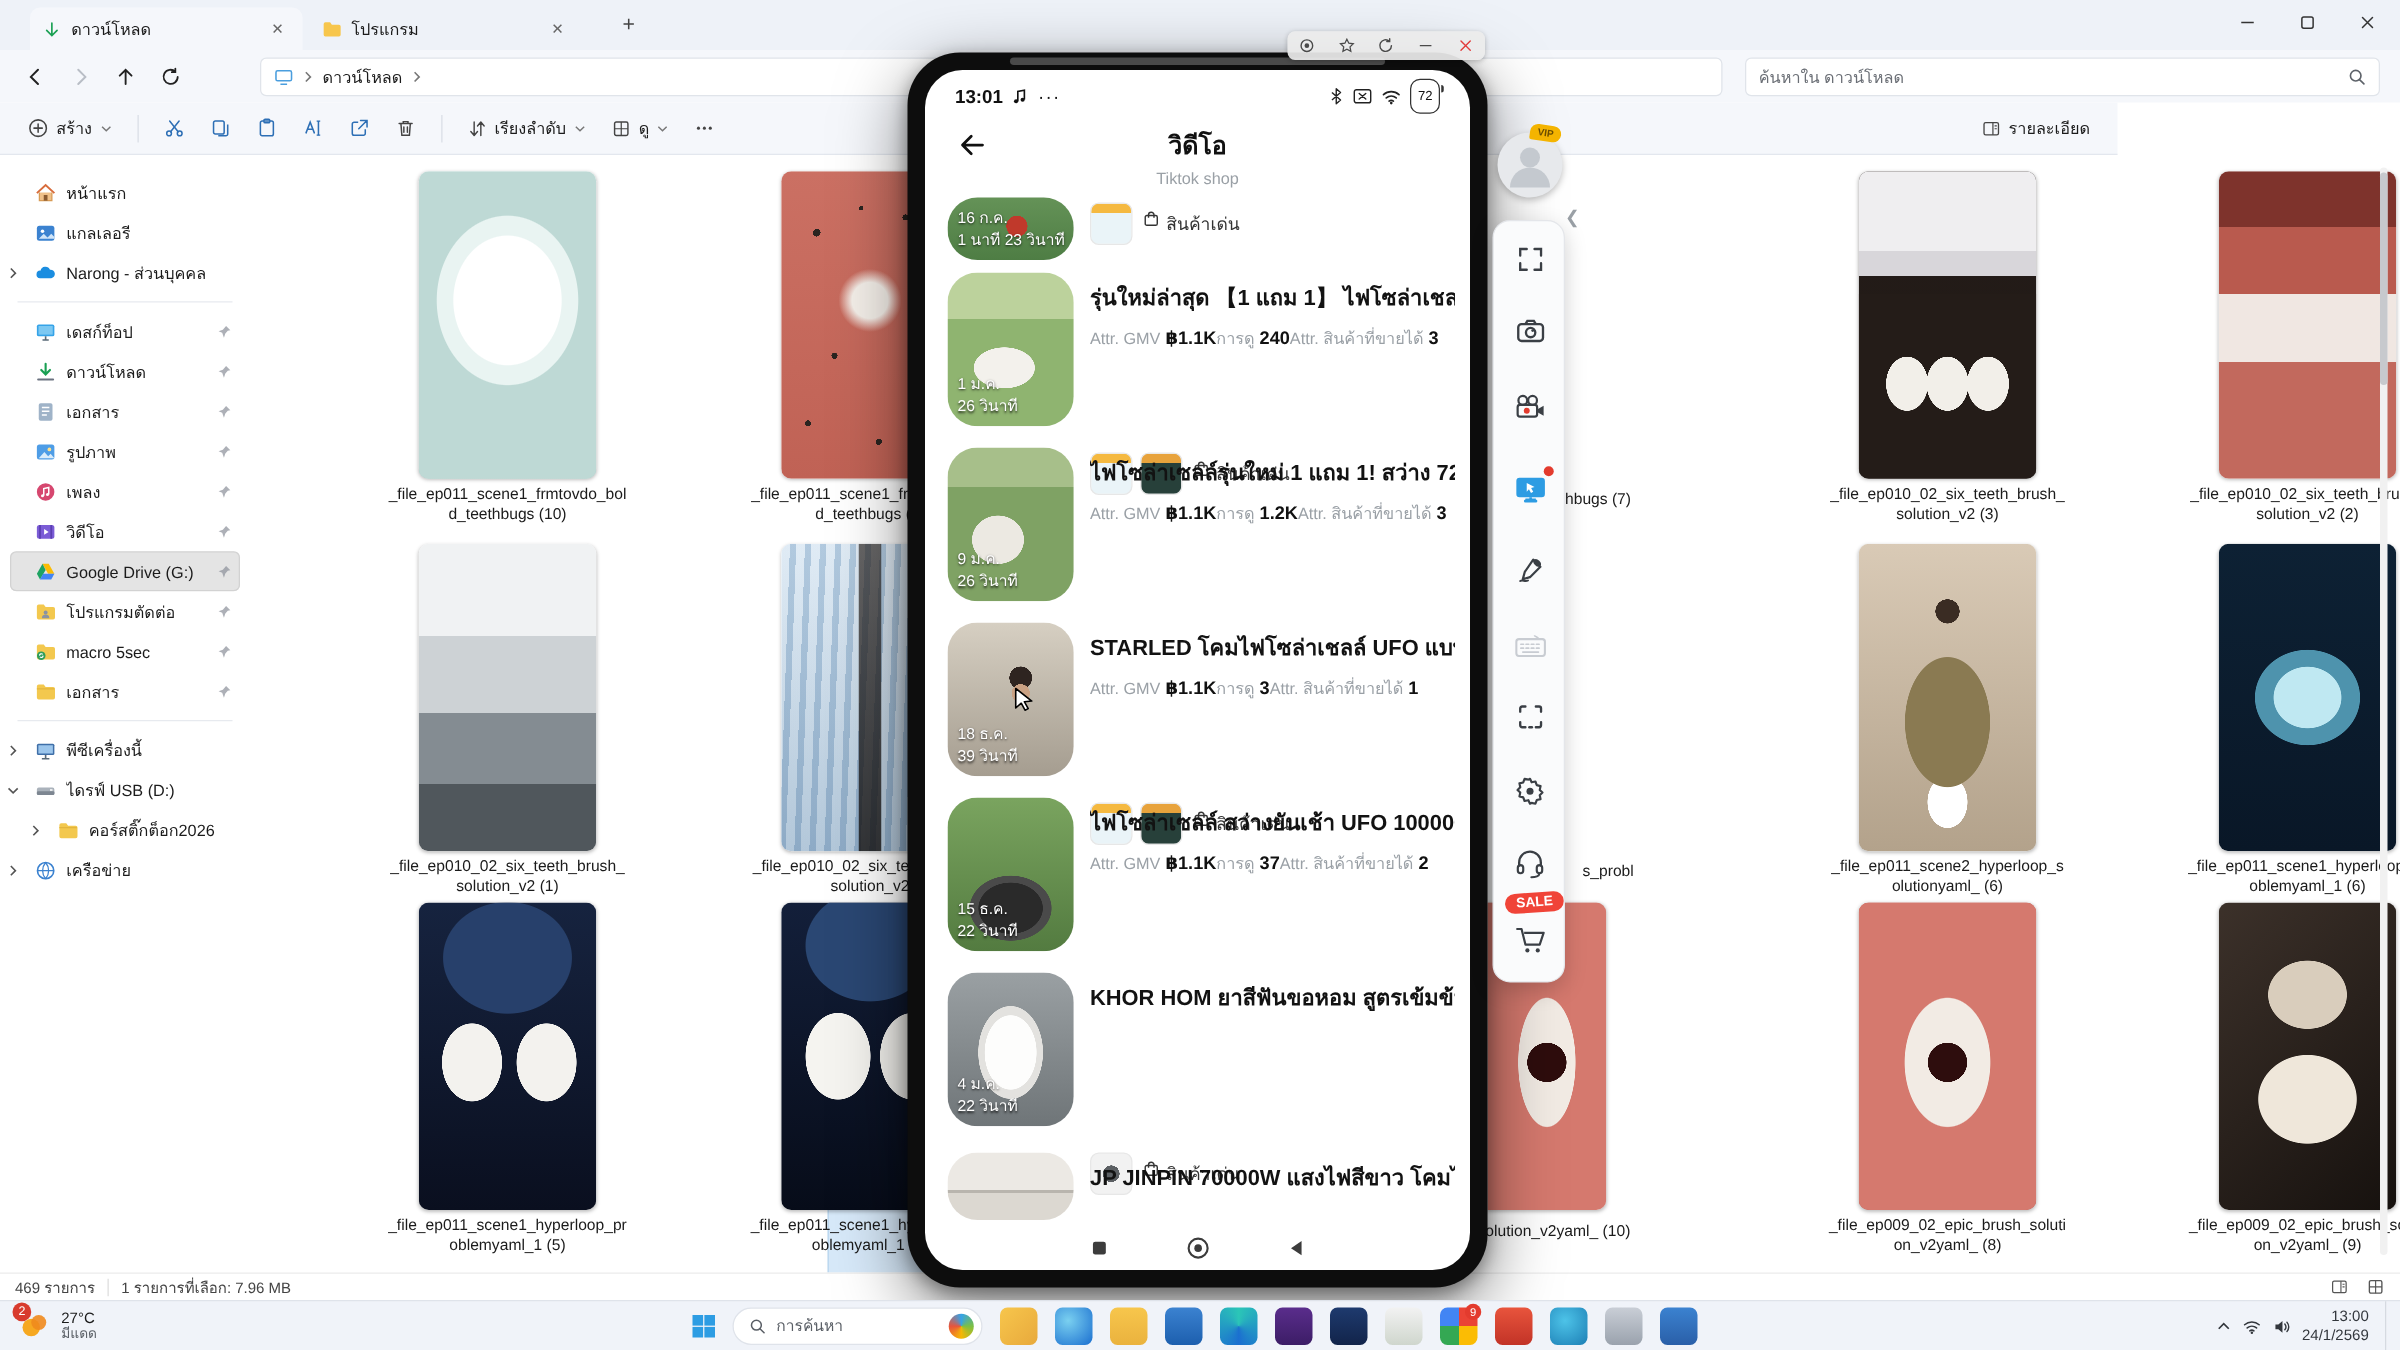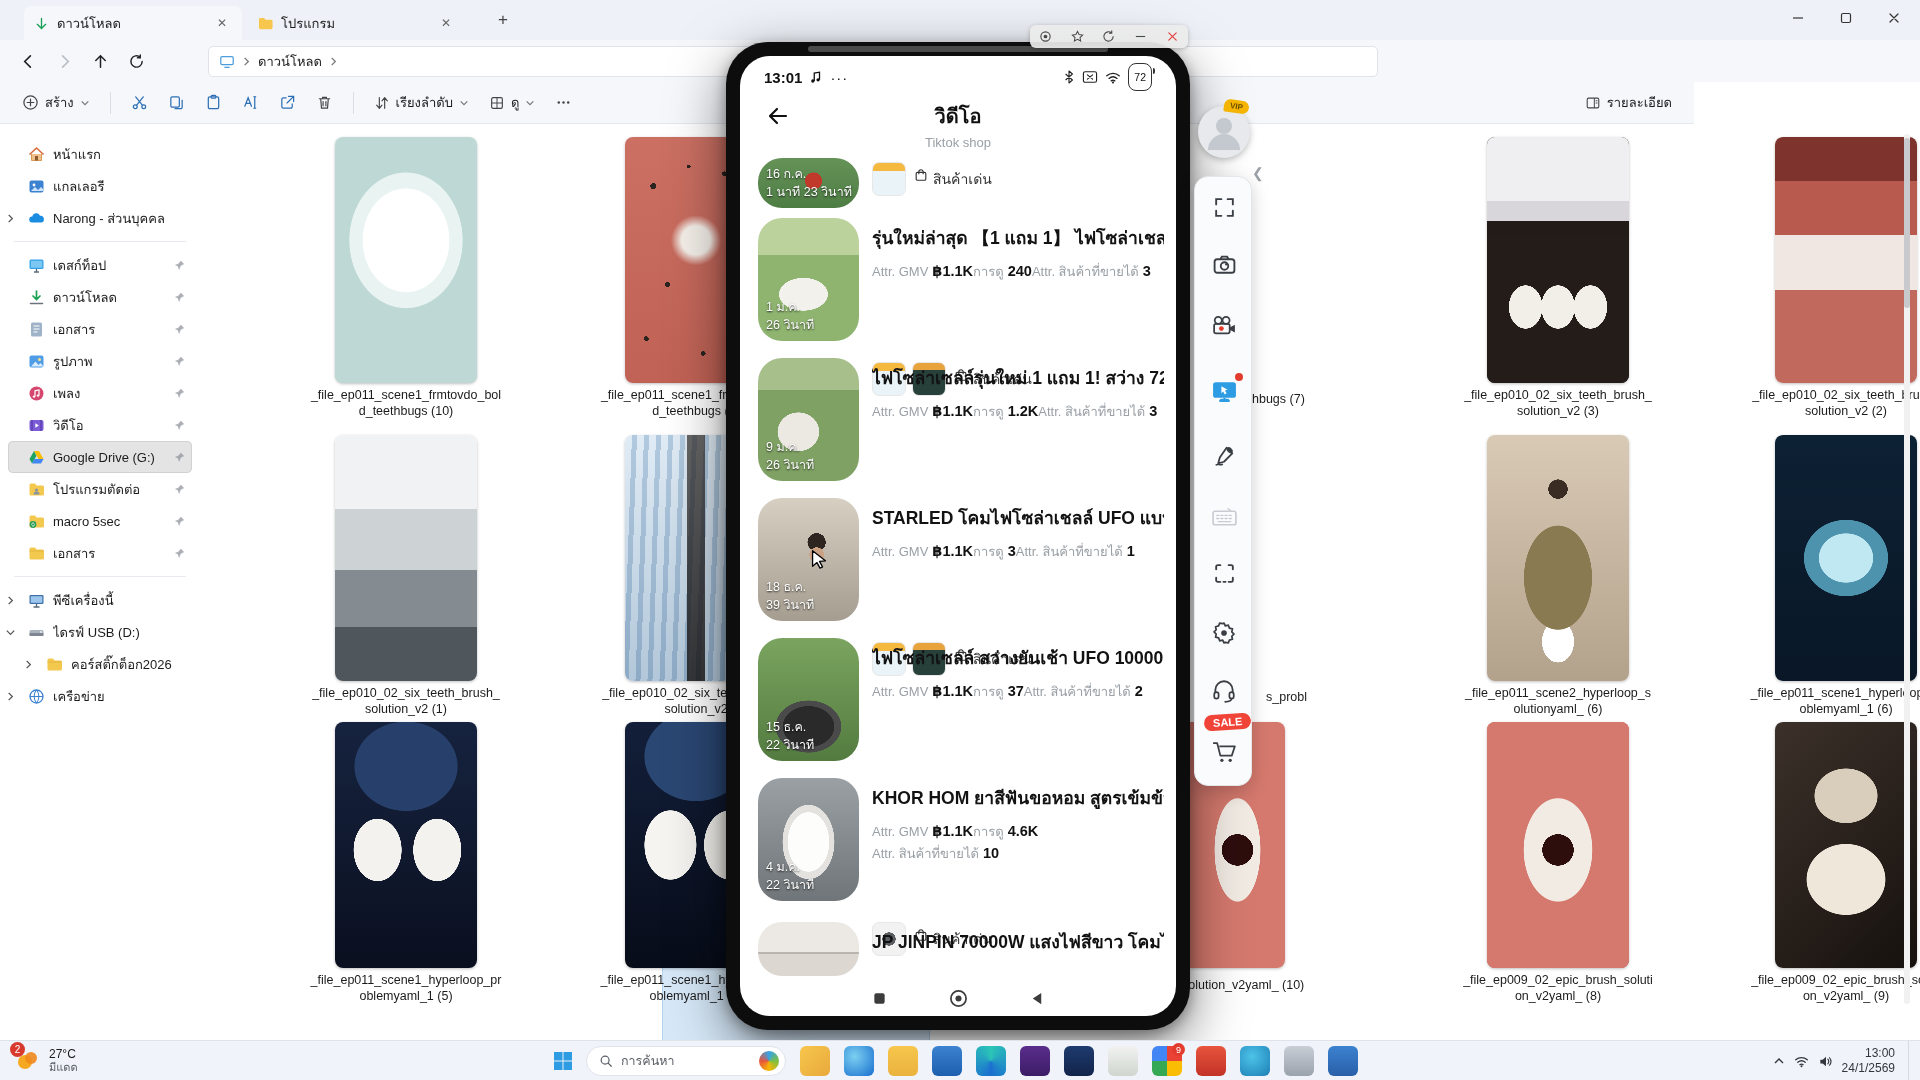--- a/index.html
+++ b/index.html
@@ -405,20 +405,26 @@
         <use href="#i-monitor"></use>
       </svg>
     <svg class="ic" width="11" height="11" style="color:#777">
         <use href="#i-chevR"></use>
       </svg>
     <span>ดาวน์โหลด</span>
     <svg class="ic" width="11" height="11" style="color:#777">
         <use href="#i-chevR"></use>
       </svg>
   </div>
+  <div class="srch">
+    <span class="sph">ค้นหาใน ดาวน์โหลด</span>
+    <svg class="ic" width="15" height="15" style="color:#5d6269">
+        <use href="#i-search"></use>
+      </svg>
+  </div>
 
   <div class="cmdbar">
     <div class="cbtn">
       <svg class="ic" width="17" height="17" style="color:#444">
           <use href="#i-plus"></use>
         </svg>
       <span>สร้าง</span>
       <svg class="ic" width="10" height="10" style="color:#777">
           <use href="#i-chevD"></use>
         </svg>
@@ -821,20 +827,33 @@
 
     <div class="peekthumb art-mouth"></div>
     <div class="peek" style="left:1052px;top:268px;">hbugs (7)</div>
     <div class="peek" style="left:1066px;top:566px;">s_probl</div>
     <div class="peek" style="left:982px;top:854px;">solution_v2yaml_ (10)</div>
     <div class="vsb">
         <div class="thumb"></div>
       </div>
   </div>
 
+  <div class="statusbar">
+    <span>469 รายการ</span>
+    <div class="ssep"></div>
+    <span>1 รายการที่เลือก: 7.96 MB</span>
+    <div class="st-right">
+      <svg class="ic" width="15" height="15" style="color:#555">
+          <use href="#i-details"></use>
+        </svg>
+      <svg class="ic" width="15" height="15" style="color:#555">
+          <use href="#i-view"></use>
+        </svg>
+    </div>
+  </div>
 
   <div class="phone">
     <div class="speaker"></div>
     <div class="screen">
       <div class="pstat">
         <span>13:01</span>
         <svg class="ic" width="14" height="14" style="color:#111">
             <use href="#i-note"></use>
           </svg>
         <span style="color:#111;font-weight:normal;letter-spacing:1px;">···</span>
@@ -974,23 +993,20 @@
   </div>
 
   <div class="vitem wrapstats" style="top: 620px;">
     <div class="vthumb">
       <div class="art pa-tooth"></div>
       <span class="ov d1">4 ม.ค.</span>
       <span class="ov d2">22 วินาที</span>
     </div>
     <div class="vtext">
       <div class="vtitle">KHOR HOM ยาสีฟันขอหอม สูตรเข้มข้น...</div>
-      <div class="vstats">
-        <span class="st-gmv"><span class="lbl-gmv">Attr. GMV</span><b class="val-gmv">฿1.1K</b></span><span class="st-views"><span class="lbl-views">การดู</span><b class="val-views">4.6K</b></span><span class="st-sold"><span class="lbl-sold">Attr. สินค้าที่ขายได้</span><b class="val-sold">10</b></span>
-      </div>
     </div>
 
   </div>
 
   <div class="vitem cut-bottom" style="top: 764px;">
     <div class="vthumb">
       <div class="art pa-shop"></div>
 
     </div>
     <div class="vtext">

